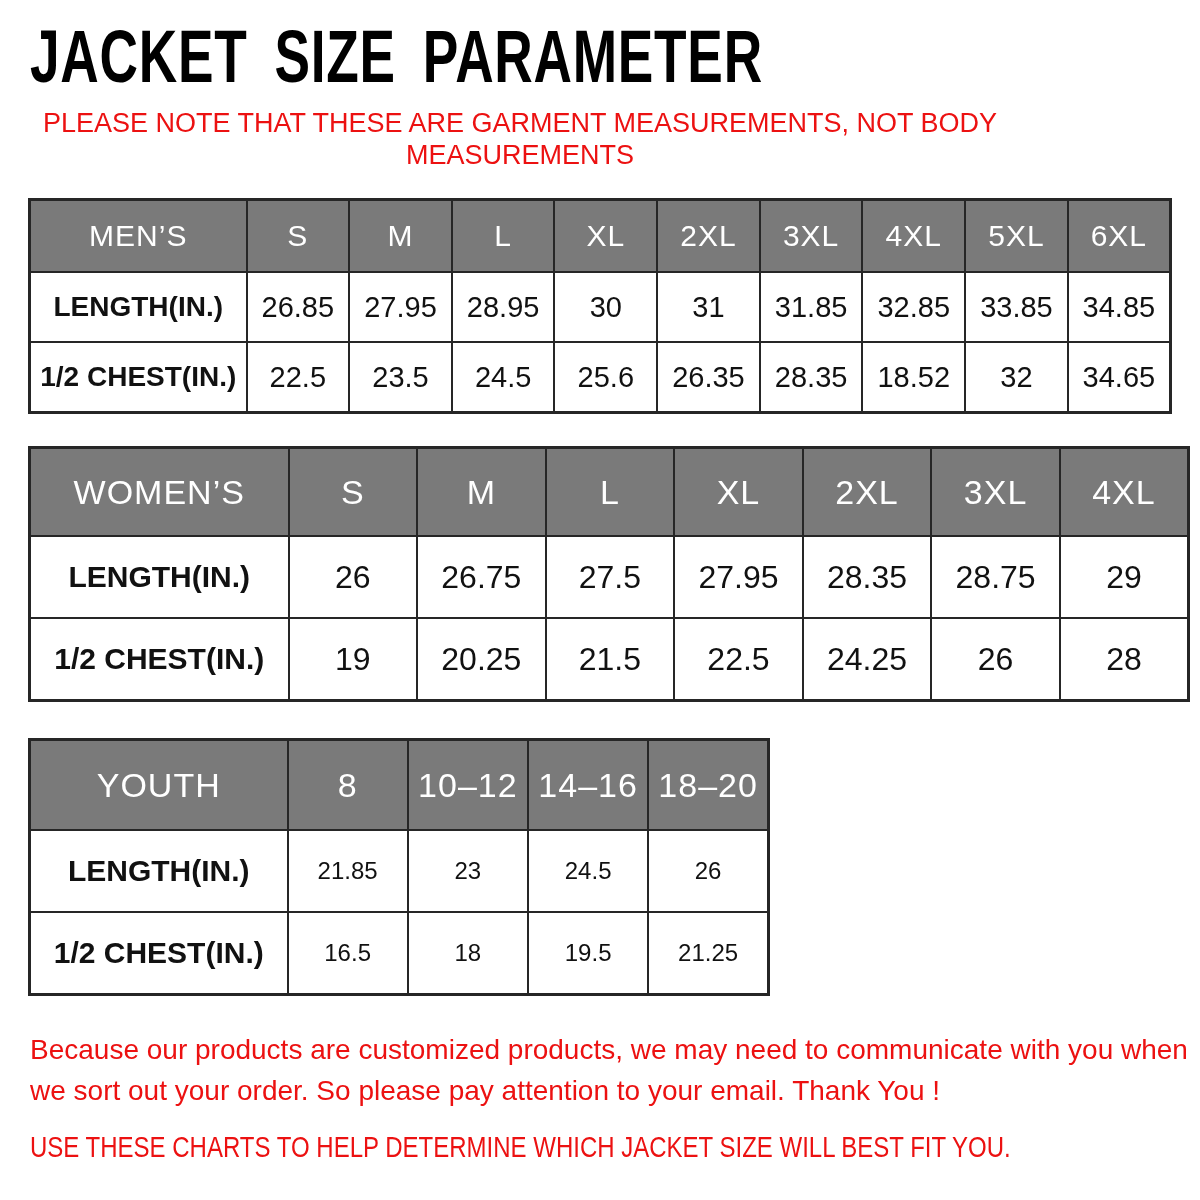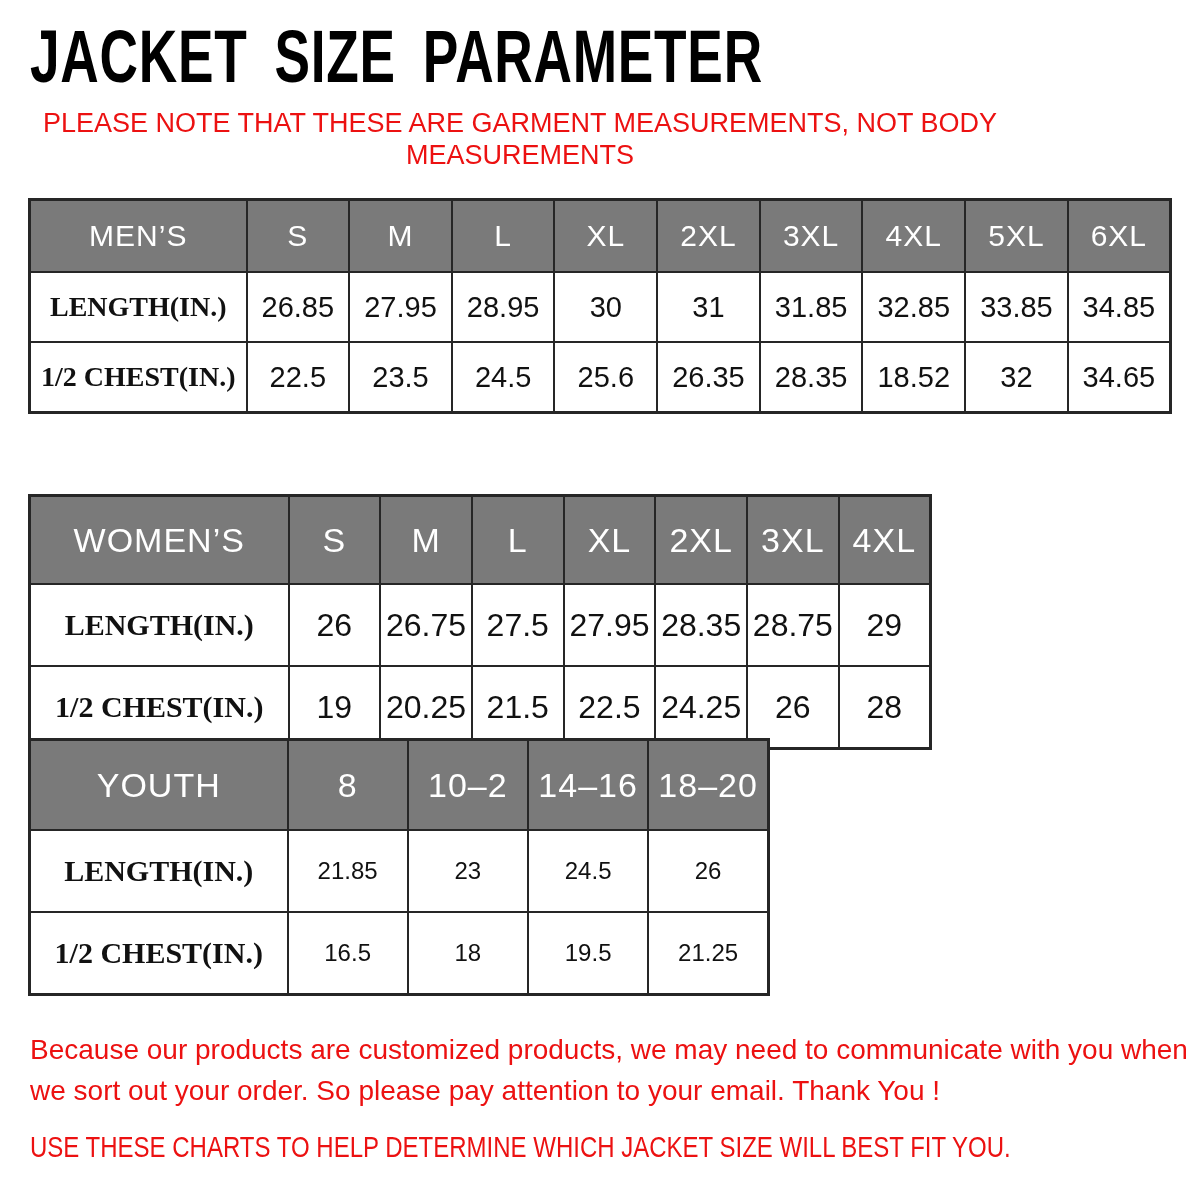--- a/index.html
+++ b/index.html
@@ -22,28 +22,28 @@
     position:absolute; border-collapse:collapse; table-layout:fixed;
     border:3px solid var(--border-col); background:#fff;padding-left:48px;
   }
   table.size-tbl th, table.size-tbl td {
     border:2px solid var(--border-col); text-align:center; vertical-align:middle;
     padding:0; overflow:hidden;
   }
   table.size-tbl thead th {
     background:var(--header-gray); color:#ffffff; font-weight:normal; letter-spacing:1px;
   }
-  table.size-tbl td.row-label { font-weight:bold;font-family:Liberation Serif, serif; }
+  table.size-tbl td.row-label { font-weight:bold; }
 
   #mens-table   { left:28px; top:198px;  width:1144px; }
   #mens-table thead th { height:70px; font-size:30px; }
   #mens-table td { height:68px; font-size:29px; }
   #mens-table td.row-label { font-size:28px; }
 
-  #womens-table { left:28px; top:446px;  width:904px;margin-top:48px; }
+  #womens-table { left:28px; top:446px;  width:1162px; }
   #womens-table thead th { height:86px; font-size:34px; }
   #womens-table td { height:80px; font-size:32px; }
   #womens-table td.row-label { font-size:30px; }
 
   #youth-table  { left:28px; top:738px;  width:742px; }
   #youth-table thead th { height:88px; font-size:34px; }
   #youth-table td { height:80px; font-size:24px; }
   #youth-table td.row-label { font-size:30px; }
 
   .footer-paragraph {
@@ -170,21 +170,21 @@
       <col style="width: 258px;">
       <col>
       <col>
       <col>
       <col>
     </colgroup>
     <thead>
       <tr>
         <th>YOUTH</th>
         <th>8</th>
-        <th>10–2</th>
+        <th>10–12</th>
         <th>14–16</th>
         <th>18–20</th>
       </tr>
     </thead>
     <tbody>
       <tr>
         <td class="row-label">LENGTH(IN.)</td>
         <td>21.85</td>
         <td>23</td>
         <td>24.5</td>

